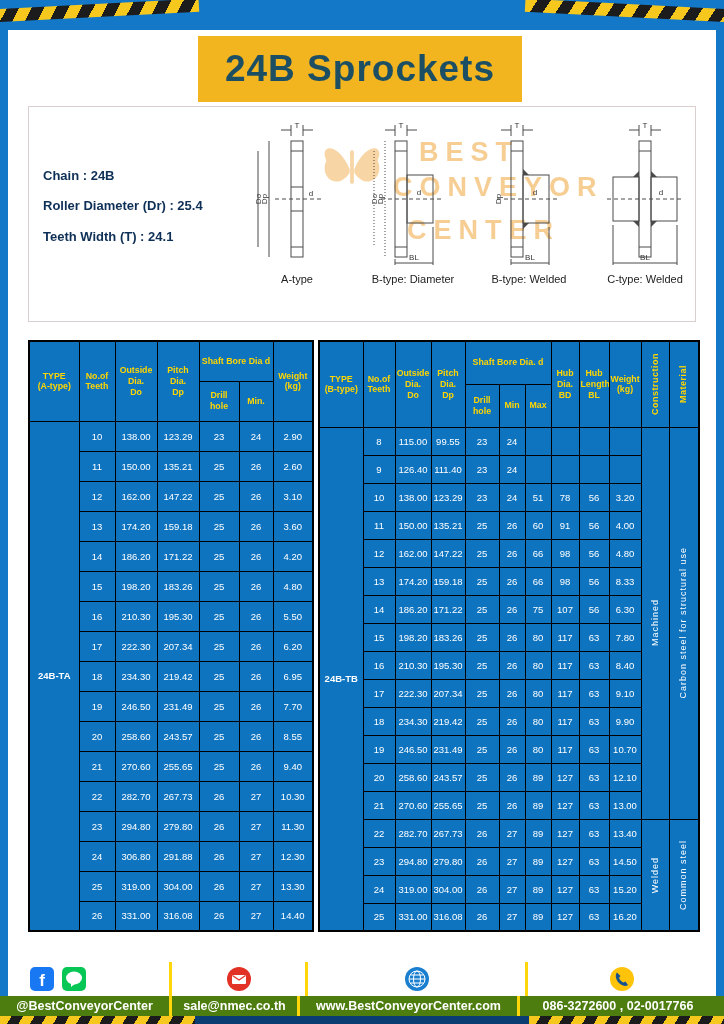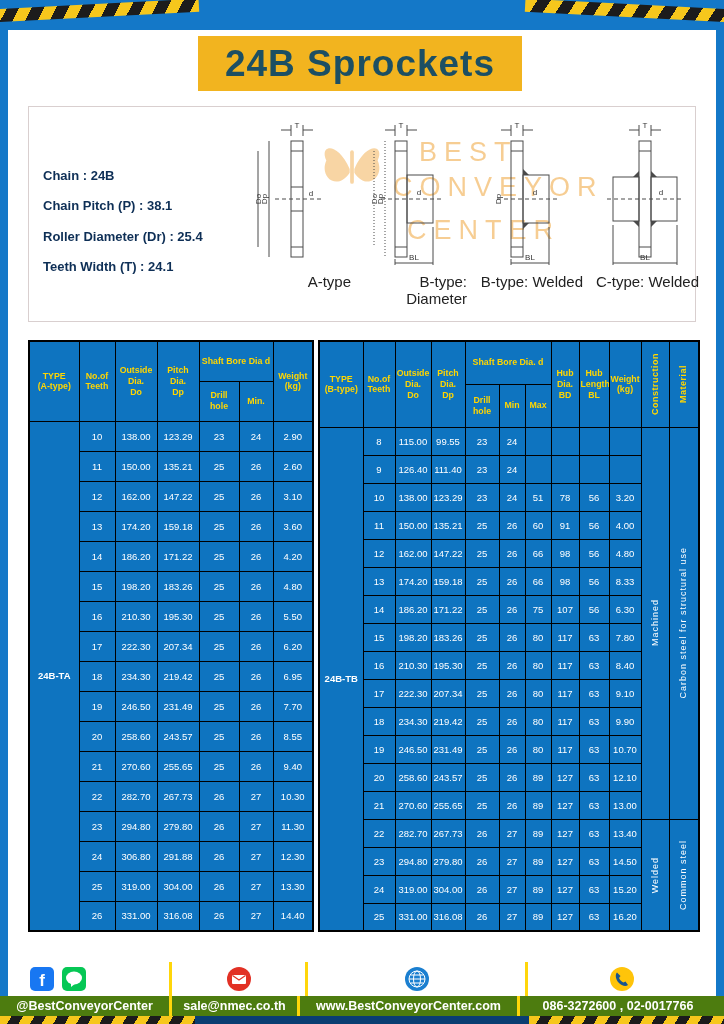--- a/index.html
+++ b/index.html
@@ -8,36 +8,36 @@
 
   
   .top-band { position:absolute; left:0; top:0; width:724px; height:30px; background:#1478c8; }
   .frame { position:absolute; top:30px; width:8px; height:966px; background:#1478c8; }
   .frame-l { left:0; } .frame-r { right:0; }
   .hazard { position:absolute; height:13px; background:repeating-linear-gradient(120deg,#f6c71c 0 11px,#1c1c1c 11px 22px); }
   .hz-tl { left:-6px; top:4px; width:205px; transform:rotate(-3deg); }
   .hz-tr { right:-6px; top:4px; width:205px; transform:rotate(3deg); }
 
   
-  .banner { position:absolute; left:198px; top:36px; width:324px; height:55px; background:#f2b41f;
+  .banner { position:absolute; left:198px; top:36px; width:324px; height:66px; background:#f2b41f;
             display:flex; align-items:center; justify-content:center; }
   .banner span { font-size:37px; font-weight:bold; color:#1c4f63; letter-spacing:1px; }
 
   
   .panel { position:absolute; left:28px; top:106px; width:668px; height:216px; background:#fff; border:1px solid #d9cfcf; }
   .watermark { position:absolute; left:288px; top:28px; display:flex; gap:6px; z-index:0; opacity:.55; }
-  .wm-text div { font-size:27px; font-weight:normal; letter-spacing:7px; color:#f0a63c; line-height:1.3; }
+  .wm-text div { font-size:27px; font-weight:bold; letter-spacing:7px; color:#f0a63c; line-height:1.3; }
   .wm-text div:nth-child(1){ margin-left:26px; }
   .wm-text div:nth-child(3){ margin-left:14px;margin-top:8px; }
   .specs { position:absolute; left:14px; top:50px; z-index:1; }
   .specs div { font-size:13px; font-weight:bold; color:#0e2f56; line-height:1.72;margin-top:8px; }
   .diagrams { position:absolute; left:214px; top:12px; display:flex; gap:8px; z-index:1; }
   .diagrams figure { width:108px; text-align:center; }
   .diagrams svg { display:block; margin:0 auto; }
-  .diagrams figcaption { font-size:15px; color:#222; margin-top:2px;text-align:right; }
+  .diagrams figcaption { font-size:11px; color:#222; margin-top:2px; }
   .dg { stroke:#4a4a4a; fill:none; stroke-width:1; }
   .dgt { fill:#333; font-size:8px; font-family:"Liberation Sans",sans-serif; }
 
   
   .tbl { position:absolute; border-collapse:collapse; background:#0e74c0; table-layout:fixed; border:2px solid #000; }
   .tbl th, .tbl td { border:1px solid #000; text-align:center; vertical-align:middle; padding:0 1px; overflow:hidden; }
   .tbl th { color:#ffd600; font-weight:bold; font-size:8.8px; line-height:1.2; }
   .tbl td { color:#fff; font-size:9.5px; }
   .tbl-a { left:28px; top:340px; width:284px; }
   .tbl-b { left:318px; top:340px; width:380px; }
@@ -92,21 +92,20 @@
       </svg>
       <div class="wm-text">
         <div>BEST</div>
         <div>CONVEYOR</div>
         <div>CENTER</div>
       </div>
     </div>
 
     <div class="specs">
       <div>Chain : 24B</div>
-      <div>Chain Pitch (P) : 38.1</div>
       <div>Roller Diameter (Dr) : 25.4</div>
       <div>Teeth Width (T) : 24.1</div>
     </div>
 
     <div class="diagrams">
       <figure>
         <svg width="104" height="152" viewBox="0 0 104 152">
           <g class="dg">
             <line x1="46" y1="6" x2="46" y2="17"></line>
               <line x1="58" y1="6" x2="58" y2="17"></line>

